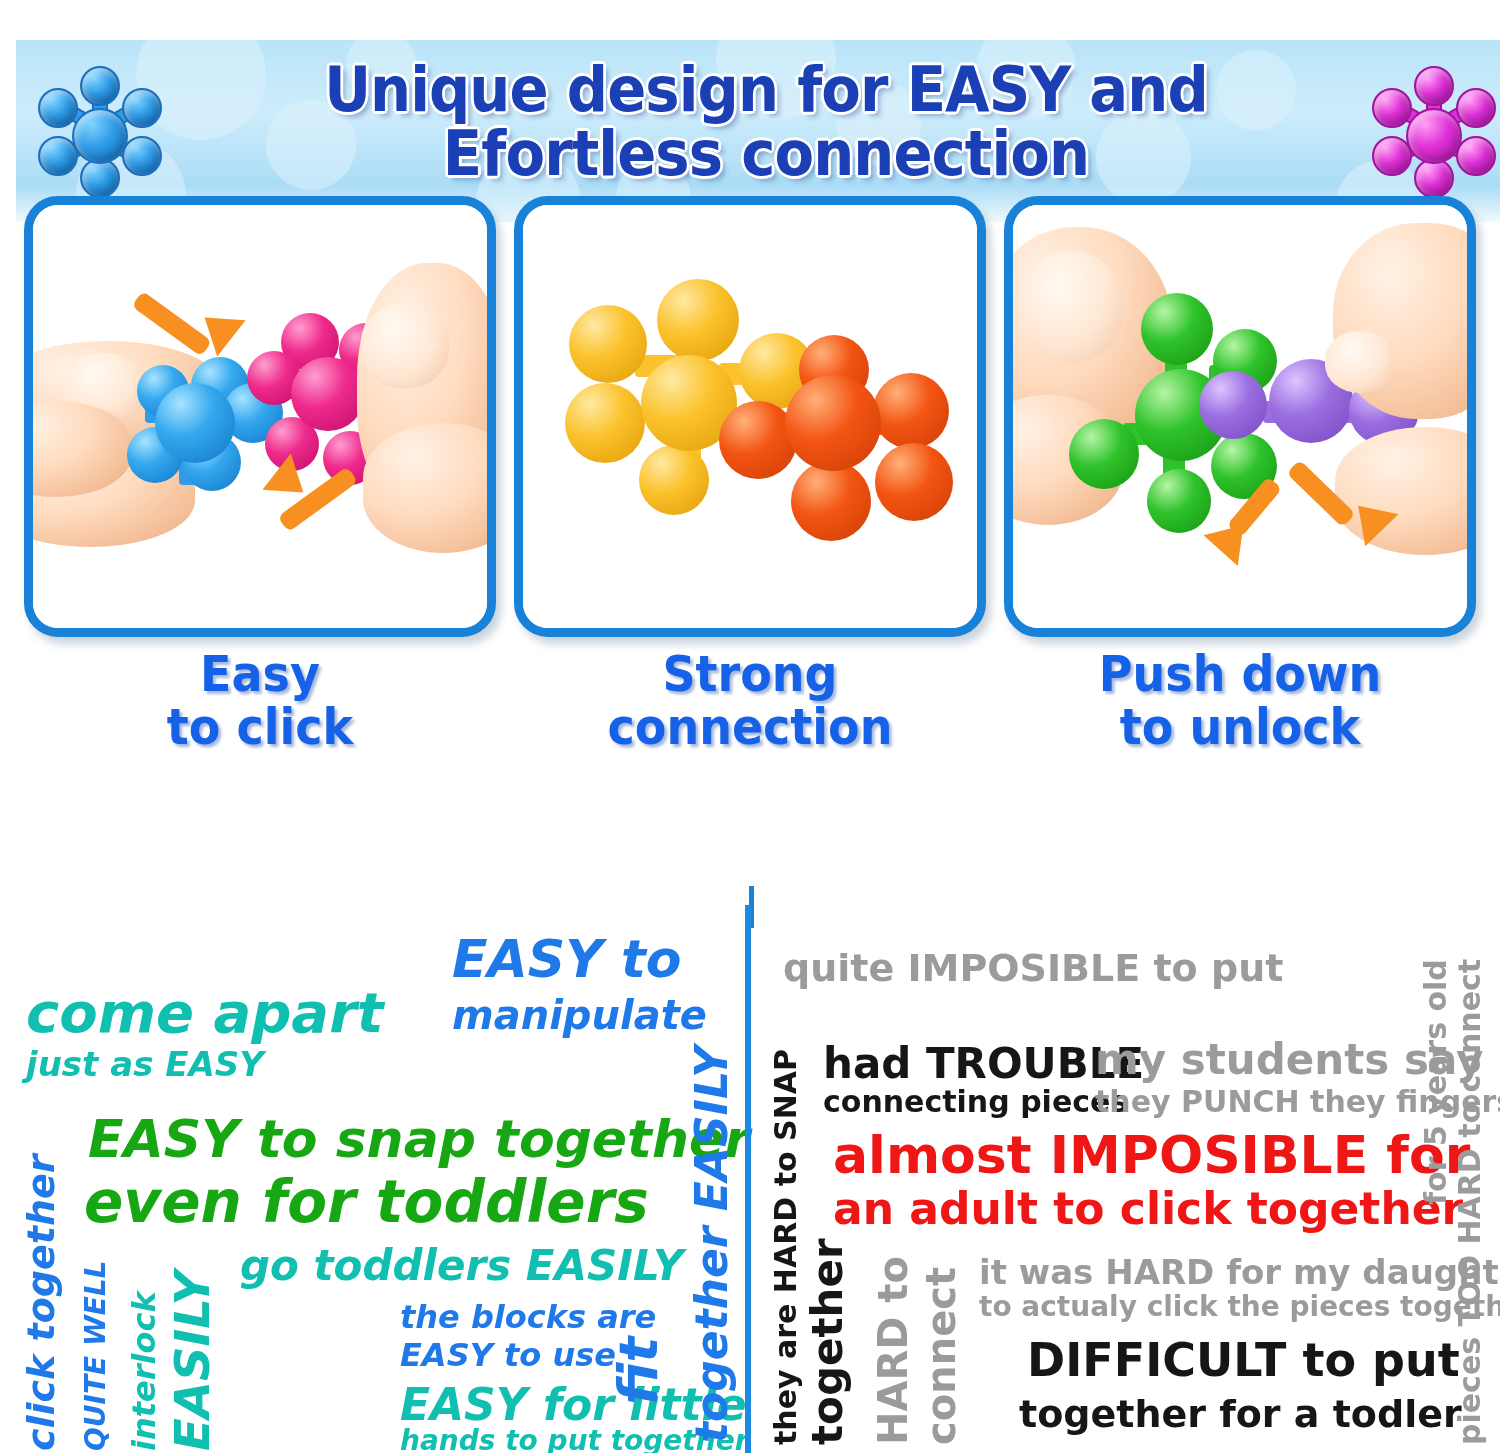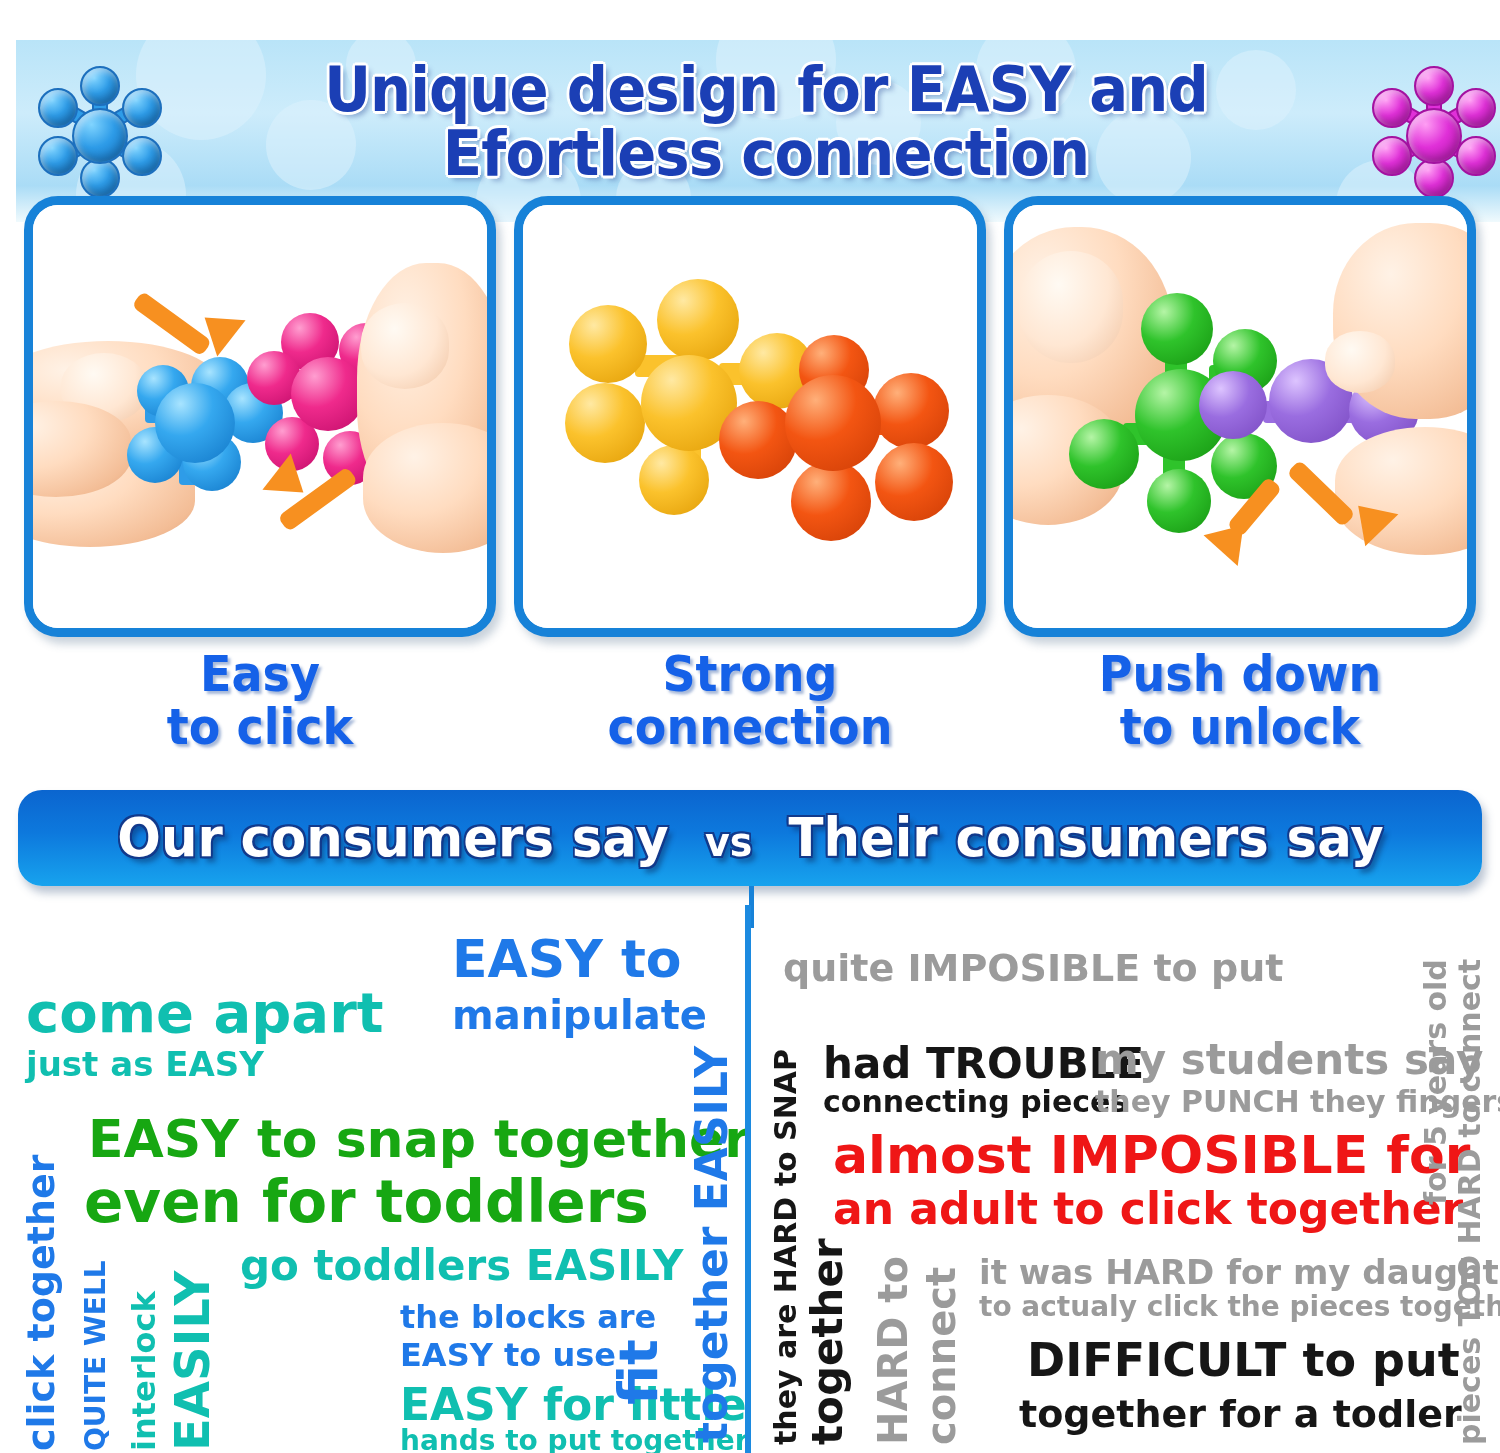--- a/index.html
+++ b/index.html
@@ -117,21 +117,21 @@
        2px 0 0 #123a8c, -2px 0 0 #123a8c, 0 2px 0 #123a8c, 0 -2px 0 #123a8c,
        2px 2px 0 #123a8c, -2px 2px 0 #123a8c, 2px -2px 0 #123a8c, -2px -2px 0 #123a8c,
        5px 6px 5px rgba(10,40,90,.45);
   }
   .banner-vs { font-size:40px; margin:0 38px; }
   .banner-tail { position:absolute; left:749px; top:886px; width:5px; height:42px; background:#1782d8; }
 
   
   .clouds { position:absolute; left:0; top:905px; width:1500px; height:548px; }
   .cloud { position:absolute; top:0; height:548px; overflow:hidden; }
-  .cloud.left  { left:0px;   width:767px; }
+  .cloud.left  { left:0px;   width:767px;font-style:italic; }
   .cloud.right { left:755px; width:745px; }
   .divider { position:absolute; left:745px; top:0; width:6px; height:548px; background:#1c8ae0; }
 
   .w { position:absolute; font-family:"DejaVu Sans", sans-serif; font-weight:700; white-space:nowrap; line-height:1; }
   .rot { transform-origin: left top; transform: rotate(-90deg); }
 
   
   .c-teal   { color:#10bfb0; }
   .c-blue   { color:#1f79e8; }
   .c-green  { color:#17a712; }
@@ -309,27 +309,20 @@
 
   <div class="captions">
     <div class="caption c1">Easy
 to click</div>
     <div class="caption c2">Strong
 connection</div>
     <div class="caption c3">Push down
 to unlock</div>
   </div>
 
-  <div class="banner">
-    <div class="banner-row">
-      <span class="banner-text">Our consumers say</span>
-      <span class="banner-text banner-vs">vs</span>
-      <span class="banner-text">Their consumers say</span>
-    </div>
-  </div>
   <div class="banner-tail"></div>
 
   <div class="clouds">
 
     <div class="cloud left">
       <span class="w c-blue" style="left:452px; top:28px;  font-size:52px;">EASY to</span>
       <span class="w c-teal" style="left:26px;  top:80px;  font-size:56px;">come apart</span>
       <span class="w c-blue" style="left:452px; top:90px;  font-size:40px;">manipulate</span>
       <span class="w c-teal" style="left:26px;  top:142px; font-size:34px;">just as EASY</span>
       <span class="w c-green" style="left:84px;  top:268px; font-size:58px;">even for toddlers</span>

